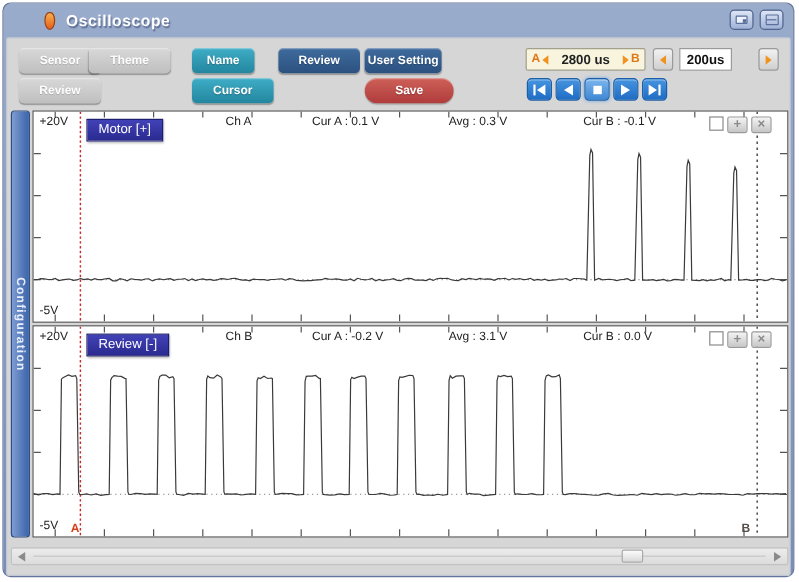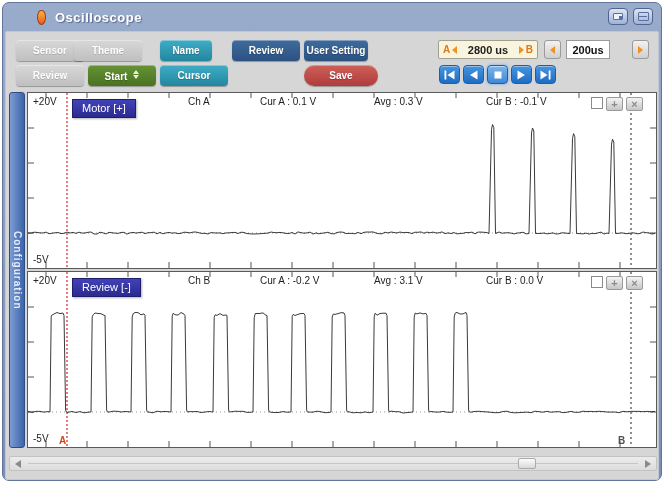--- a/index.html
+++ b/index.html
@@ -113,23 +113,20 @@
 
   <div class="content">
 
     <button class="tbtn b-gray" style="left:10px;  top:8px; width:68px;">Sensor</button>
     <button class="tbtn b-gray" style="left:68px;  top:8px; width:68px;">Theme</button>
     <button class="tbtn b-teal" style="left:154px; top:8px; width:52px;">Name</button>
     <button class="tbtn b-navy" style="left:226px; top:8px; width:68px;">Review</button>
     <button class="tbtn b-navy" style="left:298px; top:8px; width:64px;">User Setting</button>
 
     <button class="tbtn b-gray" style="left:10px;  top:33px; width:68px;">Review</button>
-    <button class="tbtn b-green" style="left:82px;  top:33px; width:68px;">
-      <span>Start</span><span class="spin"><i class="up"></i><i class="dn"></i></span>
-    </button>
     <button class="tbtn b-teal" style="left:154px; top:33px; width:68px;">Cursor</button>
     <button class="tbtn b-red" style="left:298px; top:33px; width:74px;">Save</button>
 
     <div class="timebox">
       <span class="ab">A</span>
       <span class="otri l"></span>
       <span class="tval">2800 us</span>
       <span class="otri r"></span>
       <span class="ab">B</span>
     </div>

